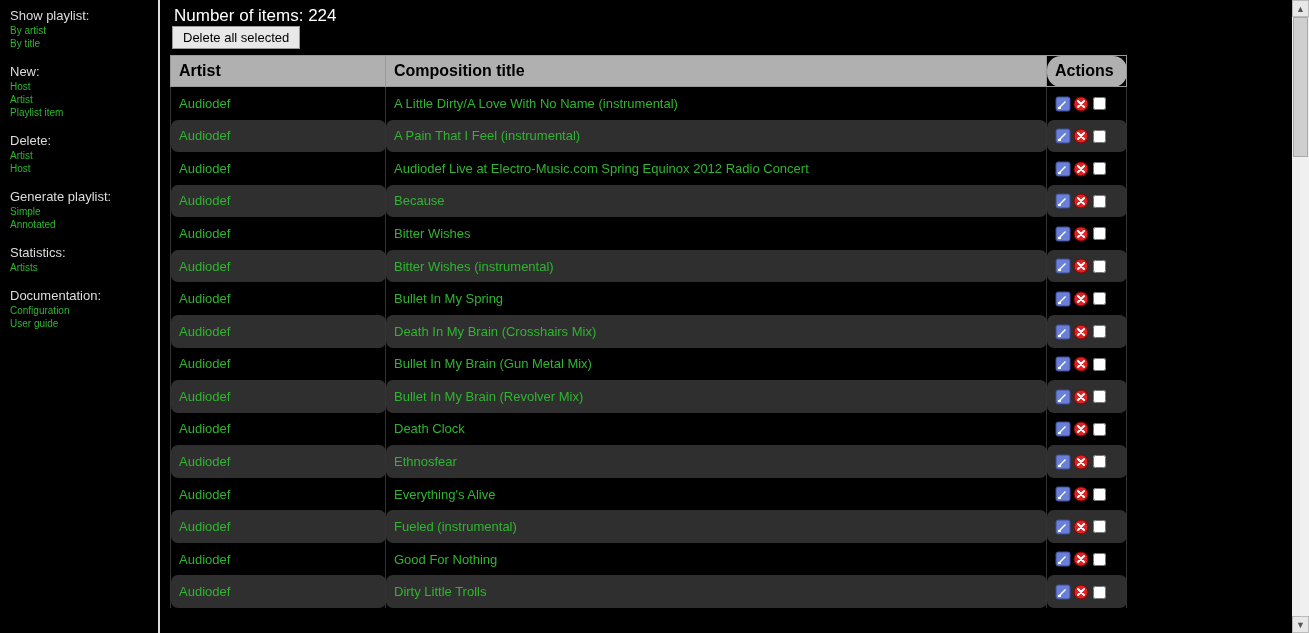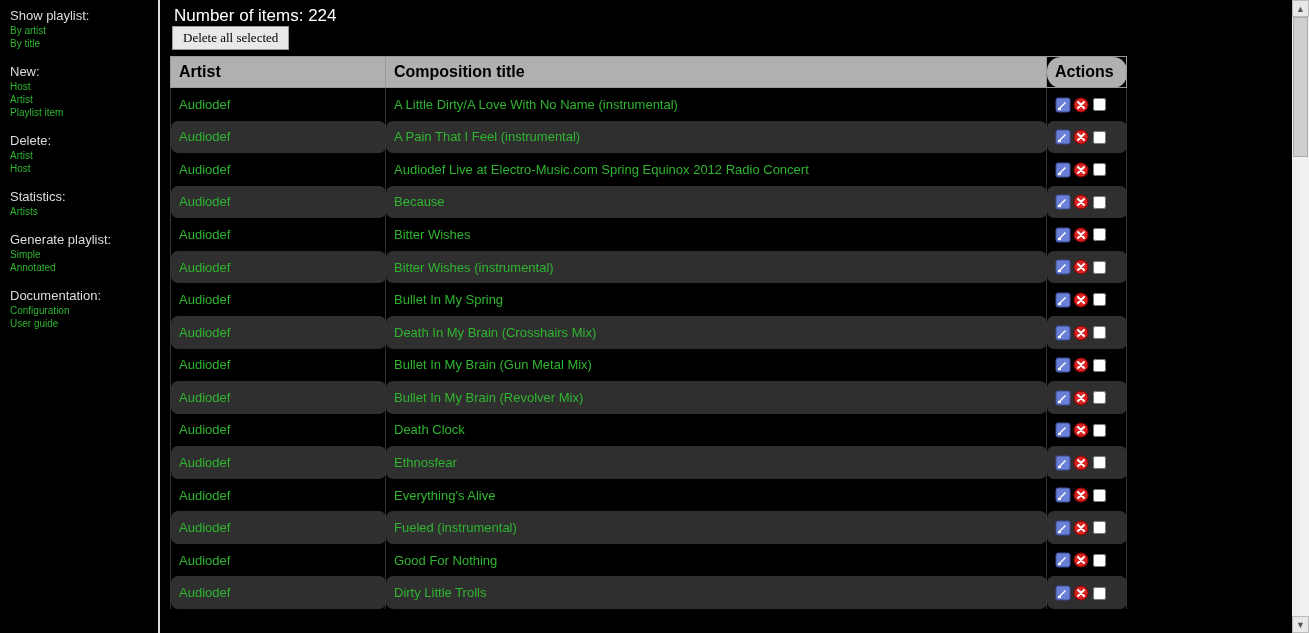--- a/index.html
+++ b/index.html
@@ -49,21 +49,21 @@
   }
   .delete-btn {
     background: #e8e8e8;
     color: #000;
     border: 1px solid #999;
     padding: 3px 10px;
     font-size: 13px;
     cursor: pointer;
     margin-bottom: 6px;
     margin-left: 2px;
-    font-family: Liberation Serif, serif;
+    font-family: Liberation Sans, sans-serif;
   }
   table {
     width: 957px;
     border-collapse: collapse;
     table-layout: fixed;
   }
   thead th {
     background: #b0b0b0;
     color: #000;
     text-align: left;
@@ -155,27 +155,27 @@
         <span class="side-link">Host</span>
         <span class="side-link">Artist</span>
         <span class="side-link">Playlist item</span>
       </div>
       <div class="side-group">
         <div class="side-label">Delete:</div>
         <span class="side-link">Artist</span>
         <span class="side-link">Host</span>
       </div>
       <div class="side-group">
-        <div class="side-label">Statistics:</div>
-        <span class="side-link">Artists</span>
-      </div>
-      <div class="side-group">
         <div class="side-label">Generate playlist:</div>
         <span class="side-link">Simple</span>
         <span class="side-link">Annotated</span>
+      </div>
+      <div class="side-group">
+        <div class="side-label">Statistics:</div>
+        <span class="side-link">Artists</span>
       </div>
       <div class="side-group">
         <div class="side-label">Documentation:</div>
         <span class="side-link">Configuration</span>
         <span class="side-link">User guide</span>
       </div>
     </div>
 
   <div class="main">
     <div class="items-count">Number of items: 224</div>

